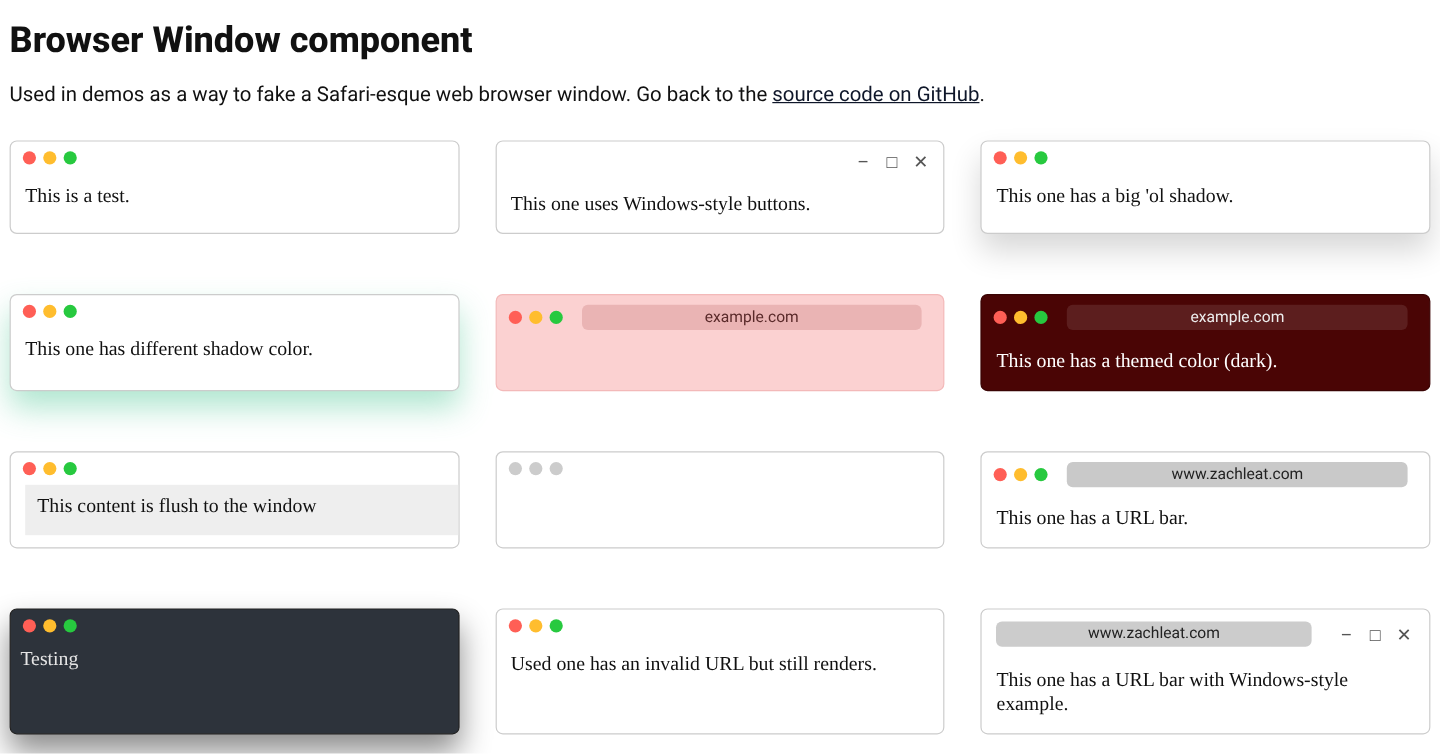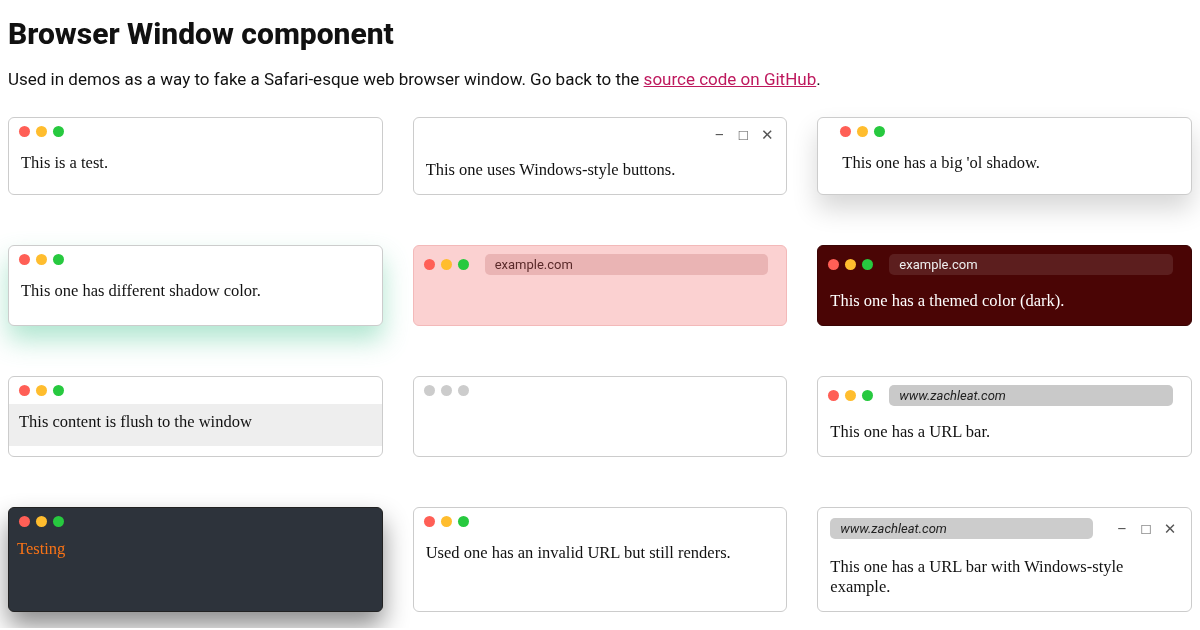--- a/index.html
+++ b/index.html
@@ -5,21 +5,21 @@
 * { box-sizing: border-box; margin: 0; padding: 0; }
 body {
   font-family: -apple-system, BlinkMacSystemFont, "Segoe UI", Roboto, Helvetica, Arial, sans-serif;
   background: #fff;
   padding: 16px 8px;
   width: 1200px;
   color: #111;
 }
 h1 { font-size: 30px; font-weight: 800; margin-bottom: 18px; }
 .intro { font-size: 17px; margin-bottom: 28px; }
-.intro a { color: #be185d; text-decoration: underline; }
+.intro a { color: #0f172a; text-decoration: underline; }
 .grid { display: grid; grid-template-columns: repeat(3, 1fr); gap: 50px 30px; }
 .browser {
   border: 1px solid #ccc;
   border-radius: 6px;
   background: #fff;
   overflow: hidden;
 }
 .titlebar {
   display: flex;
   align-items: center;
@@ -31,59 +31,59 @@
 .dot { width: 11px; height: 11px; border-radius: 50%; }
 .dot.red { background: #ff5f56; }
 .dot.yellow { background: #ffbd2e; }
 .dot.green { background: #27c93f; }
 .dot.gray { background: #ccc; }
 .urlbar {
   flex: 1;
   background: rgba(0,0,0,0.12);
   border-radius: 5px;
   font-size: 13px;
-  text-align: left;
+  text-align: center;
   padding: 3px 10px;
   color: #333;
   margin-left: 8px;
   margin-right: 8px;
 }
 .content { padding: 8px 12px 14px; font-size: 16.5px; font-family: Liberation Serif, serif; }
-.content.flush { padding: 8px 10px 14px; background: #eee; }
+.content.flush { padding: 8px 10px 14px; background: #eee; margin-left: 12px; }
 .win-controls { margin-left: auto; display: flex; gap: 10px; color: #555; font-size: 15px; padding-right: 2px; }
 .win-controls span { display: inline-flex; align-items: center; justify-content: center; width: 14px; }
 
 
-.shadow-big { box-shadow: 0 14px 26px rgba(0,0,0,0.16); padding-left: 12px; }
+.shadow-big { box-shadow: 0 14px 26px rgba(0,0,0,0.16); }
 .shadow-color { box-shadow: 0 14px 26px rgba(80,200,150,0.45); }
 .shadow-dark { box-shadow: 0 14px 26px rgba(0,0,0,0.45); }
 
 .theme-light {
   background: #fbd1d1;
   border-color: #f3b9b9;
 }
 .theme-light .urlbar { background: rgba(160,50,50,0.18); color: #5a2a2a; }
 
 .theme-dark {
   background: #4a0505;
   border-color: #3a0404;
   color: #fff;
 }
 .theme-dark .urlbar { background: rgba(255,255,255,0.1); color: #eee; }
 
 .dark-body {
   background: #2d333b;
-  color: #f97316;
+  color: #e5e5e5;
   border-color: #222;
 }
 
 .windows-bar { padding: 10px 12px; }
 .windows-bar .urlbar { background: #ccc; color: #222; margin-left: 0; }
 
-.urlbar-gray { background: #c9c9c9; color: #222; font-style: italic; }
+.urlbar-gray { background: #c9c9c9; color: #222; }
 </style>
 </head>
 <body>
 
 <h1>Browser Window component</h1>
 
 <p class="intro">
   <span>Used in demos as a way to fake a Safari-esque web browser window. Go back to the </span><a href="#">source code on GitHub</a><span>.</span>
 </p>
 

